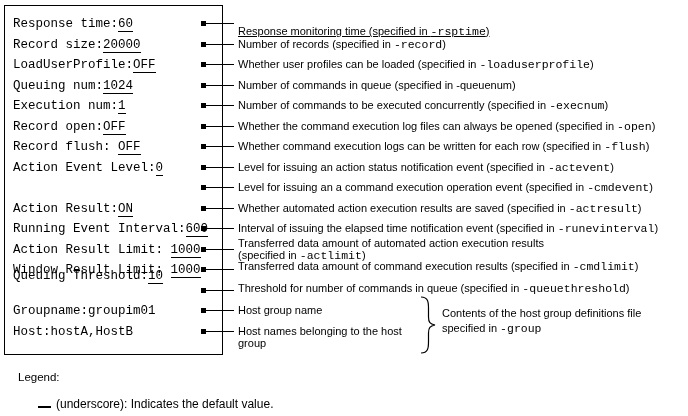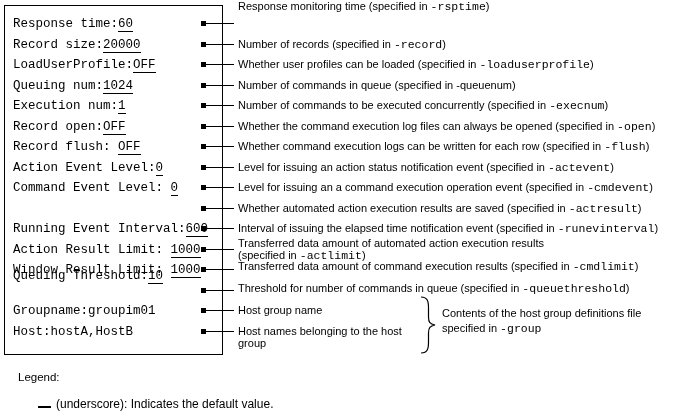--- a/index.html
+++ b/index.html
@@ -54,21 +54,21 @@
 
   <div class="legend-heading">Legend:</div>
 
   <div class="legend-entry">
     <span class="underscore-mark"></span><span>(underscore): Indicates the default value.</span>
   </div>
 
 <div class="code-line" style="top: 17px;"><span>Response time:</span><span class="val underlined">60</span></div>
     <div class="bullet" style="top: 21px;"></div>
     <div class="connector" style="top: 23px;"></div>
-    <div class="desc" style="top: 0;"><span>Response monitoring time (specified in </span><span class="inline-code">-rsptime</span><span>)</span></div>
+    <div class="desc" style="top: 25px; text-decoration: underline;"><span>Response monitoring time (specified in </span><span class="inline-code">-rsptime</span><span>)</span></div>
     <div class="code-line" style="top: 37.5px; font-family: Liberation Mono, monospace;"><span>Record size:</span><span class="val underlined">20000</span></div>
     <div class="bullet" style="top: 41.5px;"></div>
     <div class="connector" style="top: 43.5px;"></div>
     <div class="desc" style="top: 37.5px;"><span>Number of records (specified in </span><span class="inline-code">-record</span><span>)</span></div>
     <div class="code-line" style="top: 58px;"><span>LoadUserProfile:</span><span class="val underlined">OFF</span></div>
     <div class="bullet" style="top: 62px;"></div>
     <div class="connector" style="top: 64px;"></div>
     <div class="desc" style="top: 58px;"><span>Whether user profiles can be loaded (specified in </span><span class="inline-code">-loaduserprofile</span><span>)</span></div>
     <div class="code-line" style="top: 78.5px;"><span>Queuing num:</span><span class="val underlined">1024</span></div>
     <div class="bullet" style="top: 82.5px;"></div>
@@ -83,24 +83,24 @@
     <div class="connector" style="top: 125.5px;"></div>
     <div class="desc" style="top: 119.5px;"><span>Whether the command execution log files can always be opened (specified in </span><span class="inline-code">-open</span><span>)</span></div>
     <div class="code-line" style="top: 140px;"><span>Record flush: </span><span class="val underlined">OFF</span></div>
     <div class="bullet" style="top: 144px;"></div>
     <div class="connector" style="top: 146px;"></div>
     <div class="desc" style="top: 140px;"><span>Whether command execution logs can be written for each row (specified in </span><span class="inline-code">-flush</span><span>)</span></div>
     <div class="code-line" style="top: 160.5px;"><span>Action Event Level:</span><span class="val underlined">0</span></div>
     <div class="bullet" style="top: 164.5px;"></div>
     <div class="connector" style="top: 166.5px;"></div>
     <div class="desc" style="top: 160.5px;"><span>Level for issuing an action status notification event (specified in </span><span class="inline-code">-actevent</span><span>)</span></div>
-    <div class="code-line" style="top: 181px;"><span>Command Event Level: </span><span class="val underlined">0</span></div>
     <div class="bullet" style="top: 185px;"></div>
     <div class="connector" style="top: 187px;"></div>
     <div class="desc" style="top: 181px;"><span>Level for issuing an a command execution operation event (specified in </span><span class="inline-code">-cmdevent</span><span>)</span></div>
+    <div class="code-line" style="top: 201.5px;"><span>Action Result:</span><span class="val underlined">ON</span></div>
     <div class="bullet" style="top: 205.5px;"></div>
     <div class="connector" style="top: 207.5px;"></div>
     <div class="desc" style="top: 201.5px;"><span>Whether automated action execution results are saved (specified in </span><span class="inline-code">-actresult</span><span>)</span></div>
     <div class="code-line" style="top: 222px;"><span>Running Event Interval:</span><span class="val underlined">600</span></div>
     <div class="bullet" style="top: 226px;"></div>
     <div class="connector" style="top: 228px;"></div>
     <div class="desc" style="top: 222px;"><span>Interval of issuing the elapsed time notification event (specified in </span><span class="inline-code">-runevinterval</span><span>)</span></div>
     <div class="code-line" style="top: 242.5px;"><span>Action Result Limit: </span><span class="val underlined">1000</span></div>
     <div class="bullet" style="top: 246.5px;"></div>
     <div class="connector" style="top: 248.5px;"></div>

